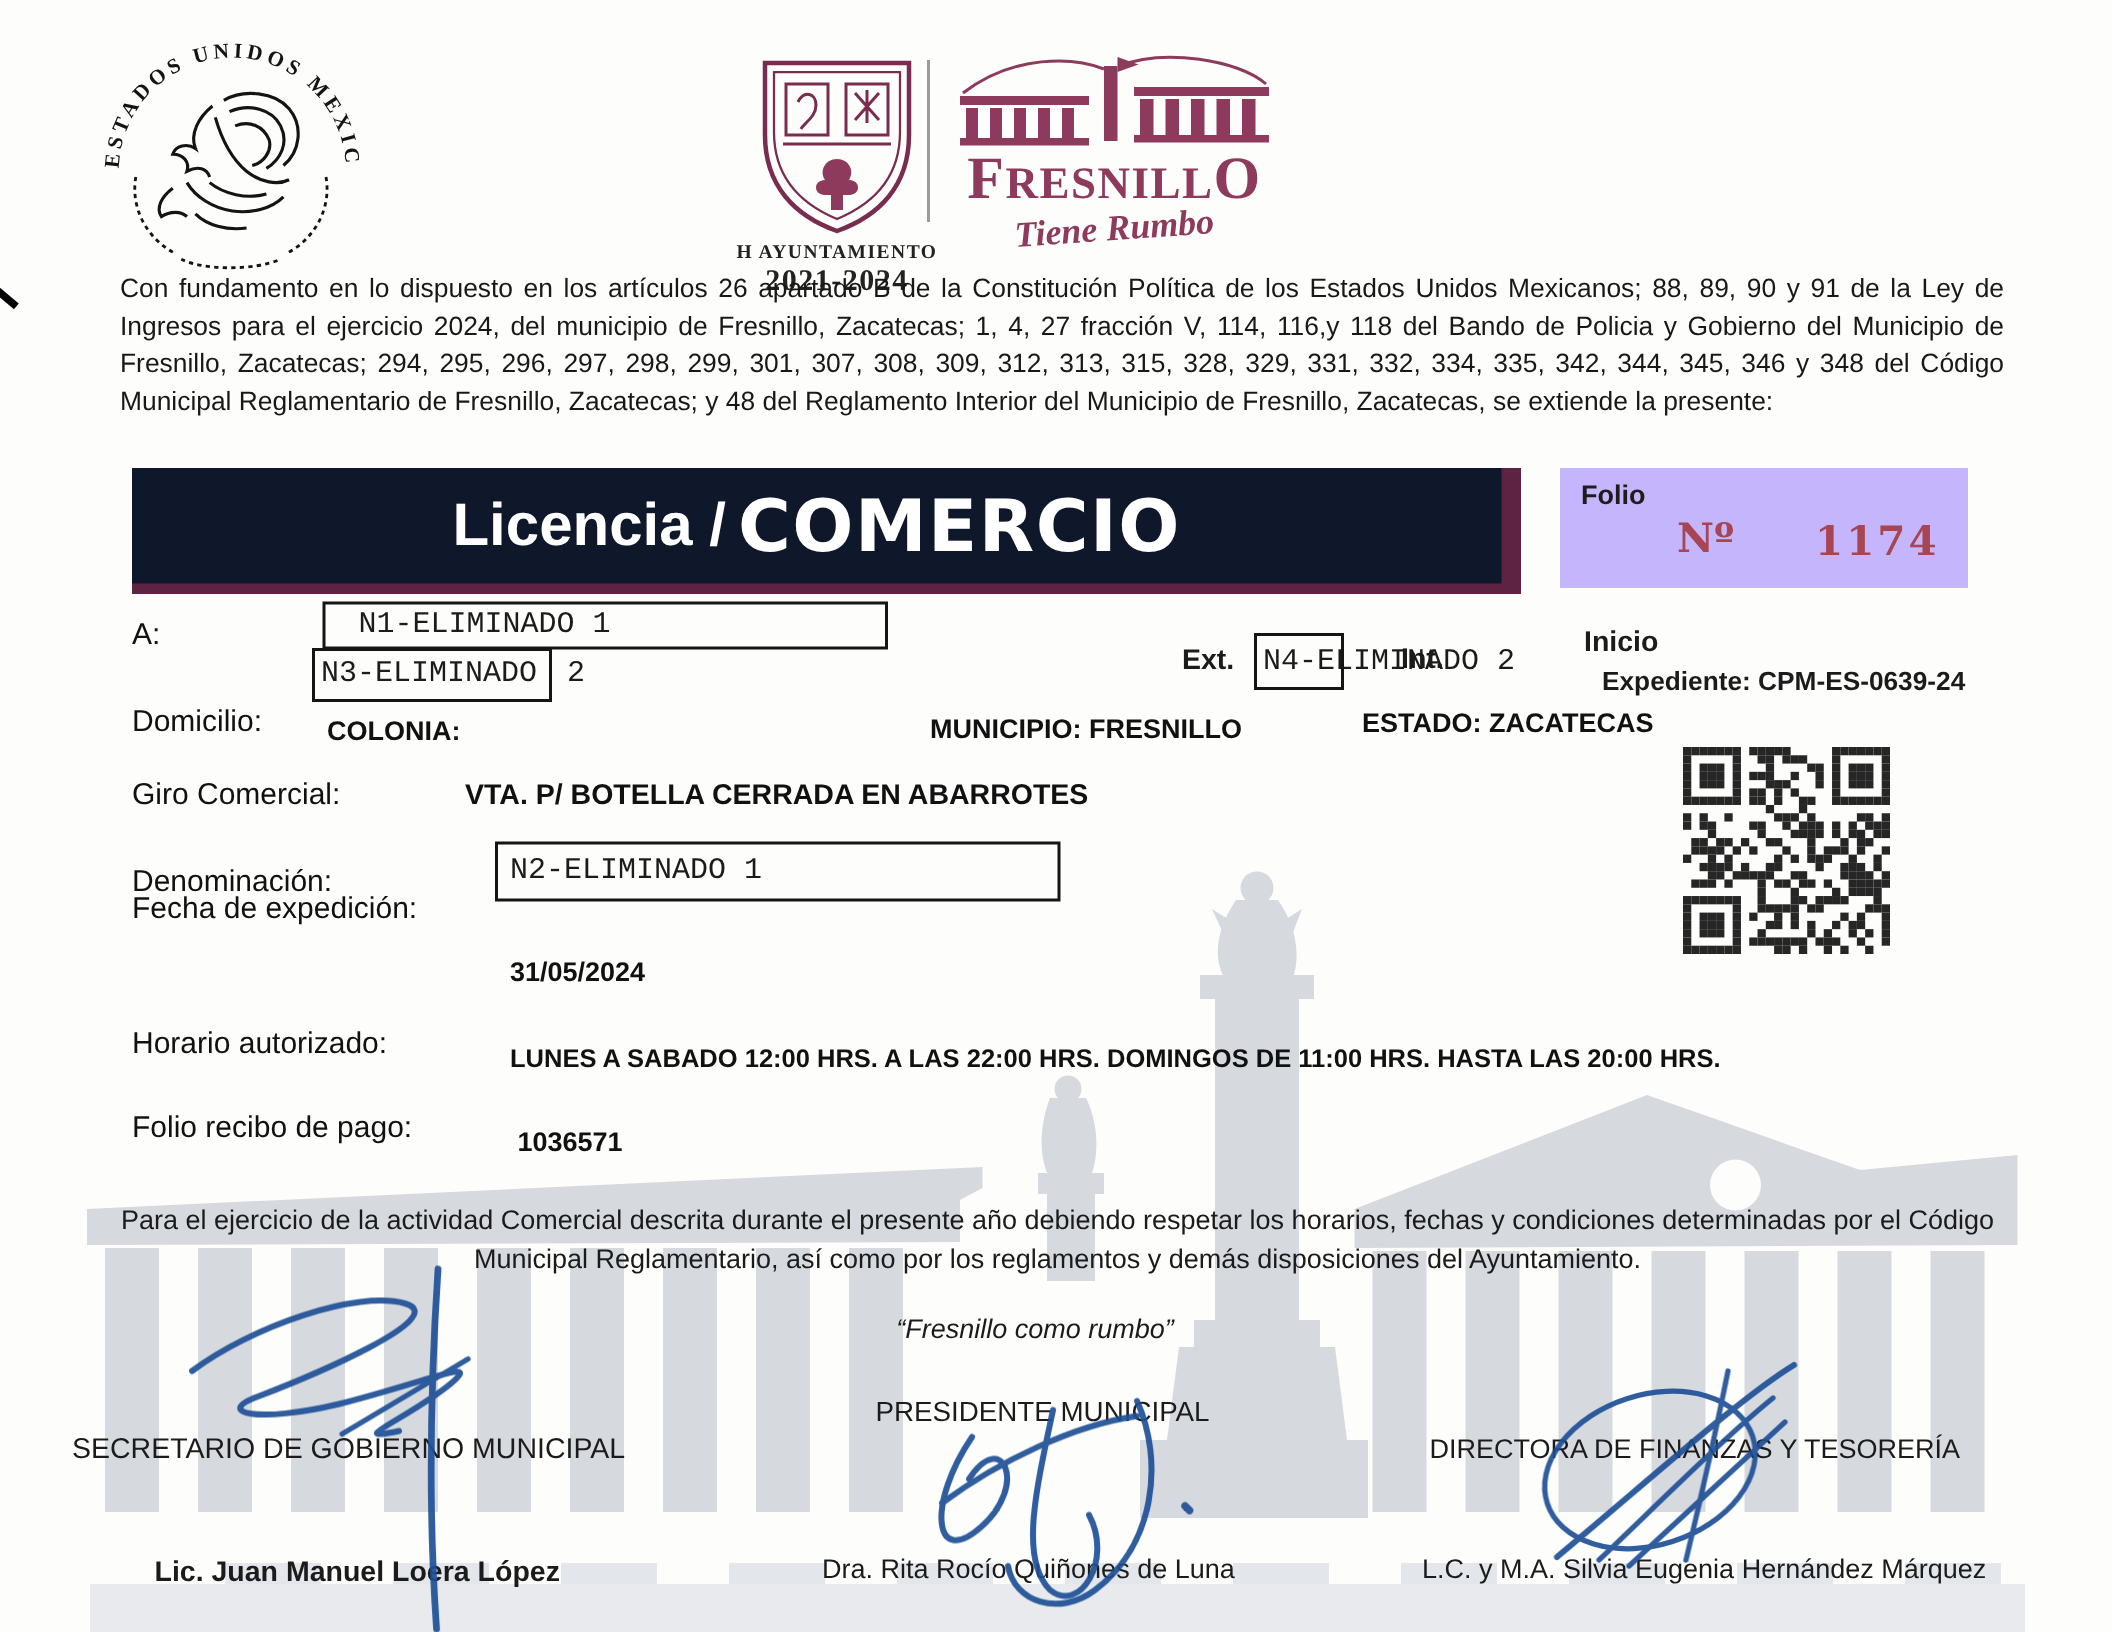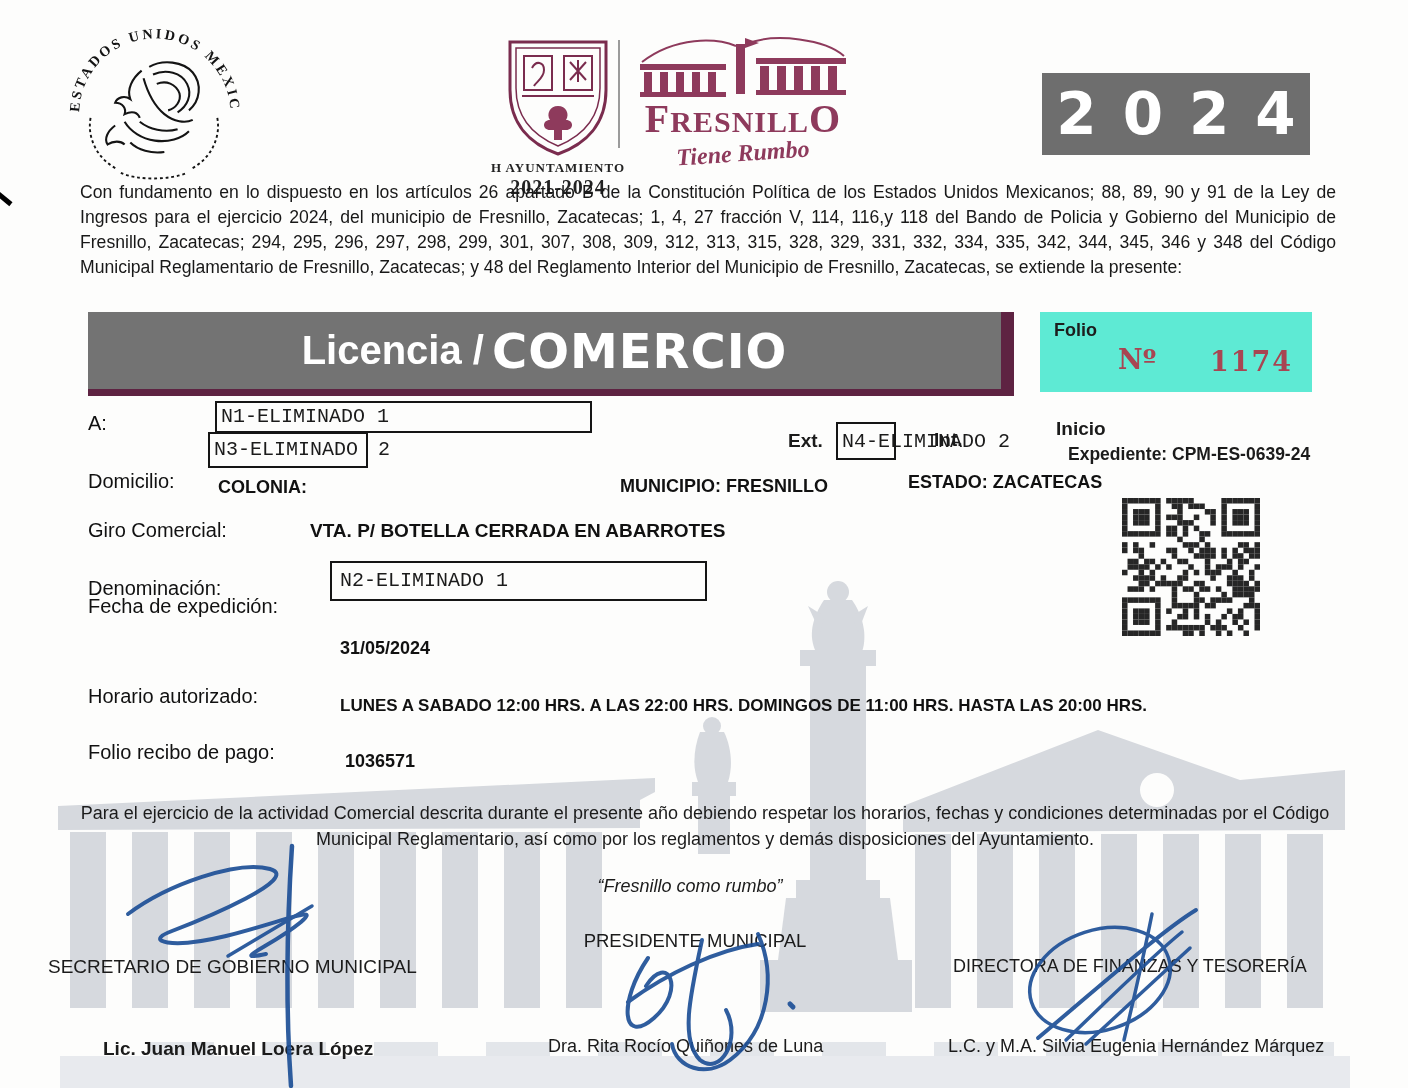--- a/index.html
+++ b/index.html
@@ -17,26 +17,26 @@
   #ayto .l1{font-family:"Liberation Serif",serif;font-weight:bold;font-size:13px;letter-spacing:1px;text-align:center;}
   #ayto .l2{font-family:"Liberation Serif",serif;font-weight:bold;font-size:20px;letter-spacing:1px;}
   #city-logo{left:628px;top:95px;width:230px;text-align:center;color:#8e3a5c;}
   #city-name{font-family:"Liberation Serif",serif;font-size:30px;letter-spacing:1px;font-weight:bold;}
   #city-name .big{font-size:40px;}
   #city-slogan{font-family:"Liberation Serif",serif;font-style:italic;font-size:24px;
     transform:rotate(-4deg);margin-top:-2px;font-weight:bold;}
   
   #legal{left:80px;top:180px;width:1256px;font-size:17.6px;line-height:1.42;text-align:justify;color:#181818;}
   
-  #banner{left:88px;top:312px;width:913px;height:77px;background:#737373;
+  #banner{left:88px;top:312px;width:913px;height:77px;background:#0f172a;
     border-right:13px solid #5e2342;border-bottom:7px solid #5e2342;
     display:flex;align-items:center;justify-content:center;gap:8px;color:#fff;}
   #banner .t1{font-size:40px;font-weight:bold;}
   #banner .t2{font-size:48px;font-weight:800;letter-spacing:1px;font-family:"DejaVu Sans",sans-serif;}
-  #folio-box{left:1040px;top:312px;width:272px;height:80px;background:#5eead4;}
+  #folio-box{left:1040px;top:312px;width:272px;height:80px;background:#c4b5fd;}
   #folio-box .lbl{position:absolute;left:14px;top:8px;font-size:18px;font-weight:bold;color:#1d1d1d;}
   #folio-box .no{position:absolute;left:78px;top:32px;font-size:27px;font-weight:bold;
      color:#a84552;font-family:"DejaVu Serif","Liberation Serif",serif;}
   #folio-box .num{position:absolute;left:170px;top:34px;font-size:27px;font-weight:bold;
      color:#a84552;font-family:"DejaVu Serif","Liberation Serif",serif;letter-spacing:2px;}
   
   .lab{font-size:20px;color:#111;}
   .val-b{font-weight:bold;font-size:18px;color:#111;}
   
   svg.layer{position:absolute;left:0;top:0;pointer-events:none;}
@@ -171,38 +171,37 @@
     <g stroke="#8e3a5c" fill="none" stroke-width="2">
       <path d="M 6,32 C 40,6 80,8 100,16"></path>
       <path d="M 110,14 C 140,2 190,10 208,26"></path>
     </g>
   </svg>
   <div id="city-logo" class="abs">
     <div id="city-name"><span class="big">F</span><span>RESNILL</span><span class="big">O</span></div>
     <div id="city-slogan">Tiene Rumbo</div>
   </div>
 
-  <div id="year-badge" class="abs">2024</div>
 
   <div id="legal" class="abs">Con fundamento en lo dispuesto en los artículos 26 apartado B de la Constitución Política de los Estados Unidos Mexicanos; 88, 89, 90 y 91 de la Ley de Ingresos para el ejercicio 2024, del municipio de Fresnillo, Zacatecas; 1, 4, 27 fracción V, 114, 116,y 118 del Bando de Policia y Gobierno del Municipio de Fresnillo, Zacatecas; 294, 295, 296, 297, 298, 299, 301, 307, 308, 309, 312, 313, 315, 328, 329, 331, 332, 334, 335, 342, 344, 345, 346 y 348 del Código Municipal Reglamentario de Fresnillo, Zacatecas; y 48 del Reglamento Interior del Municipio de Fresnillo, Zacatecas, se extiende la presente:</div>
 
   <div id="banner" class="abs">
     <span class="t1">Licencia /</span>
     <span class="t2">COMERCIO</span>
   </div>
 
   <div id="folio-box" class="abs">
     <div class="lbl">Folio</div>
     <div class="no">Nº</div>
     <div class="num">1174</div>
   </div>
 
   <div class="abs lab" style="left:88px;top:412px">A:</div>
   <div class="abs box" style="left:215px;top:401px;width:373px;height:28px">
-    <span class="mono" style="font-size:20px;padding-left:4px;line-height:28px">N1-ELIMINADO 1</span>
+    <span class="mono" style="font-size:20px;padding-left:22px;line-height:28px">N1-ELIMINADO 1</span>
   </div>
   <div class="abs box" style="left:208px;top:432px;width:156px;height:32px">
     <span class="mono" style="font-size:20px;padding-left:4px;line-height:32px">N3-ELIMINADO</span>
   </div>
   <span class="abs mono" style="left:378px;top:438px;font-size:20px">2</span>
 
   <span class="abs b" style="left:788px;top:430px;font-size:19px">Ext.</span>
   <span class="abs mono" style="left:842px;top:430px;font-size:20px">N4-ELIMINADO 2</span>
   <div class="abs box" style="left:836px;top:422px;width:56px;height:34px"></div>
   <span class="abs b" style="left:934px;top:429px;font-size:19px">Int.</span>

